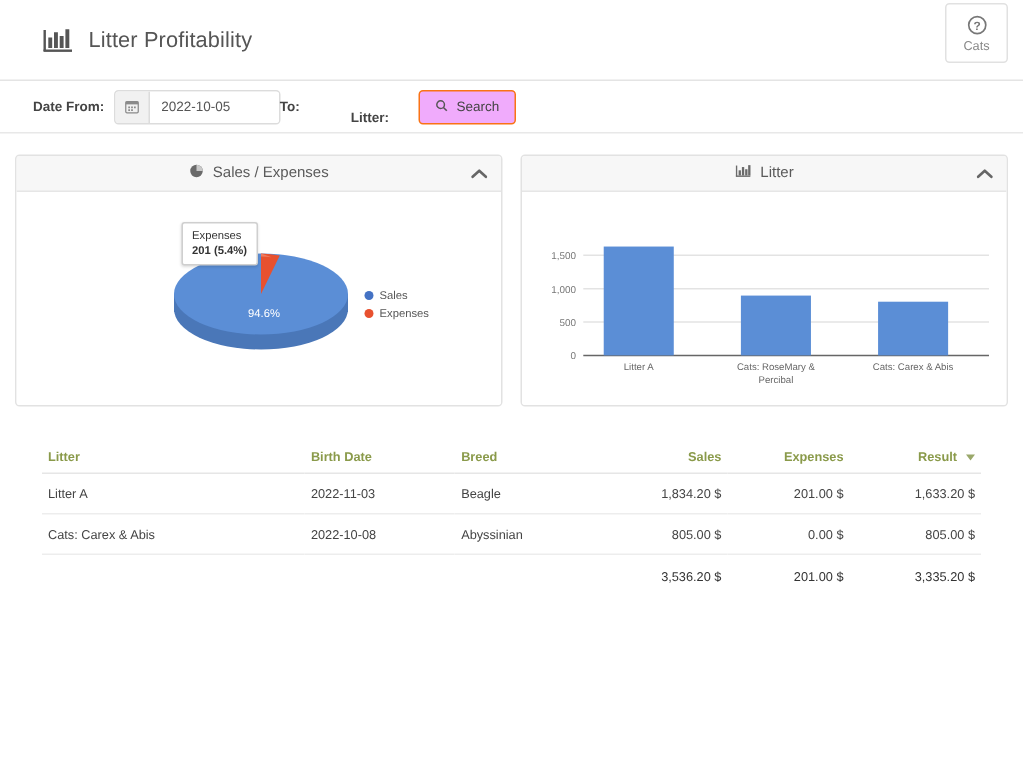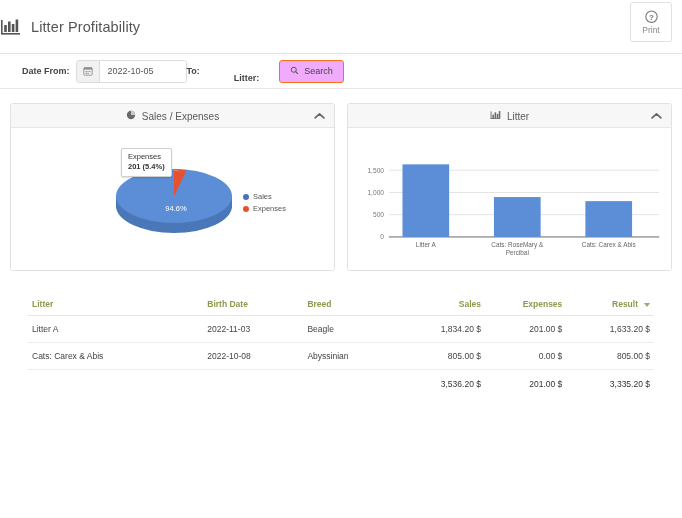--- a/index.html
+++ b/index.html
@@ -14,21 +14,21 @@
   }
 
   
   .app-header {
     position: relative;
     height: 54px;
     border-bottom: 1px solid #e4e4e4;
     background: #ffffff;
     display: flex;
     align-items: center;
-    padding: 0 0;
+    padding: 0 28px;
     text-align: center;
   }
   .brand { display: flex; align-items: center; gap: 9px; }
   .brand-icon { width: 22px; height: 20px; display: block; }
   .brand-title {
     font-size: 14.5px;
     color: #555555;
     font-weight: 400;
     letter-spacing: .1px;
   }
@@ -126,21 +126,21 @@
     background: #f7f7f7;
     border-bottom: 1px solid #e6e6e6;
     display: flex;
     align-items: center;
     justify-content: center;
     position: relative;
   }
   .panel-head .ttl {
     font-size: 10px;
     color: #5a5a5a;
-    display: flex; align-items: flex-end; gap: 6px;
+    display: flex; align-items: center; gap: 6px;
   }
   .panel-collapse {
     position: absolute;
     right: 9px; top: 0; bottom: 0;
     display: flex; align-items: center;
     cursor: pointer;
   }
   .panel-body { height: 142px; position: relative; background:#fff; }
 
   
@@ -227,21 +227,21 @@
   </div>
 
   <div class="header-actions">
     <div class="hdr-btn">
       <span>
         <svg width="15" height="14" viewBox="0 0 16 15">
           <circle cx="8" cy="7.2" r="6.1" fill="none" stroke="#777" stroke-width="1.2"></circle>
           <text x="8" y="10.4" font-size="8.5" fill="#777" text-anchor="middle" font-family="Liberation Sans, sans-serif" font-weight="bold">?</text>
         </svg>
       </span>
-      <span class="lbl">Print</span>
+      <span class="lbl">Cats</span>
     </div>
   </div>
 </div>
 
 <div class="filter-bar">
   <span class="f-label">Date From:</span>
   <div class="input-group">
     <span class="ig-addon">
       <svg width="10" height="10" viewBox="0 0 12 12">
         <rect x="1" y="2" width="10" height="9" rx="1" fill="none" stroke="#8a8a8a" stroke-width="1"></rect>

